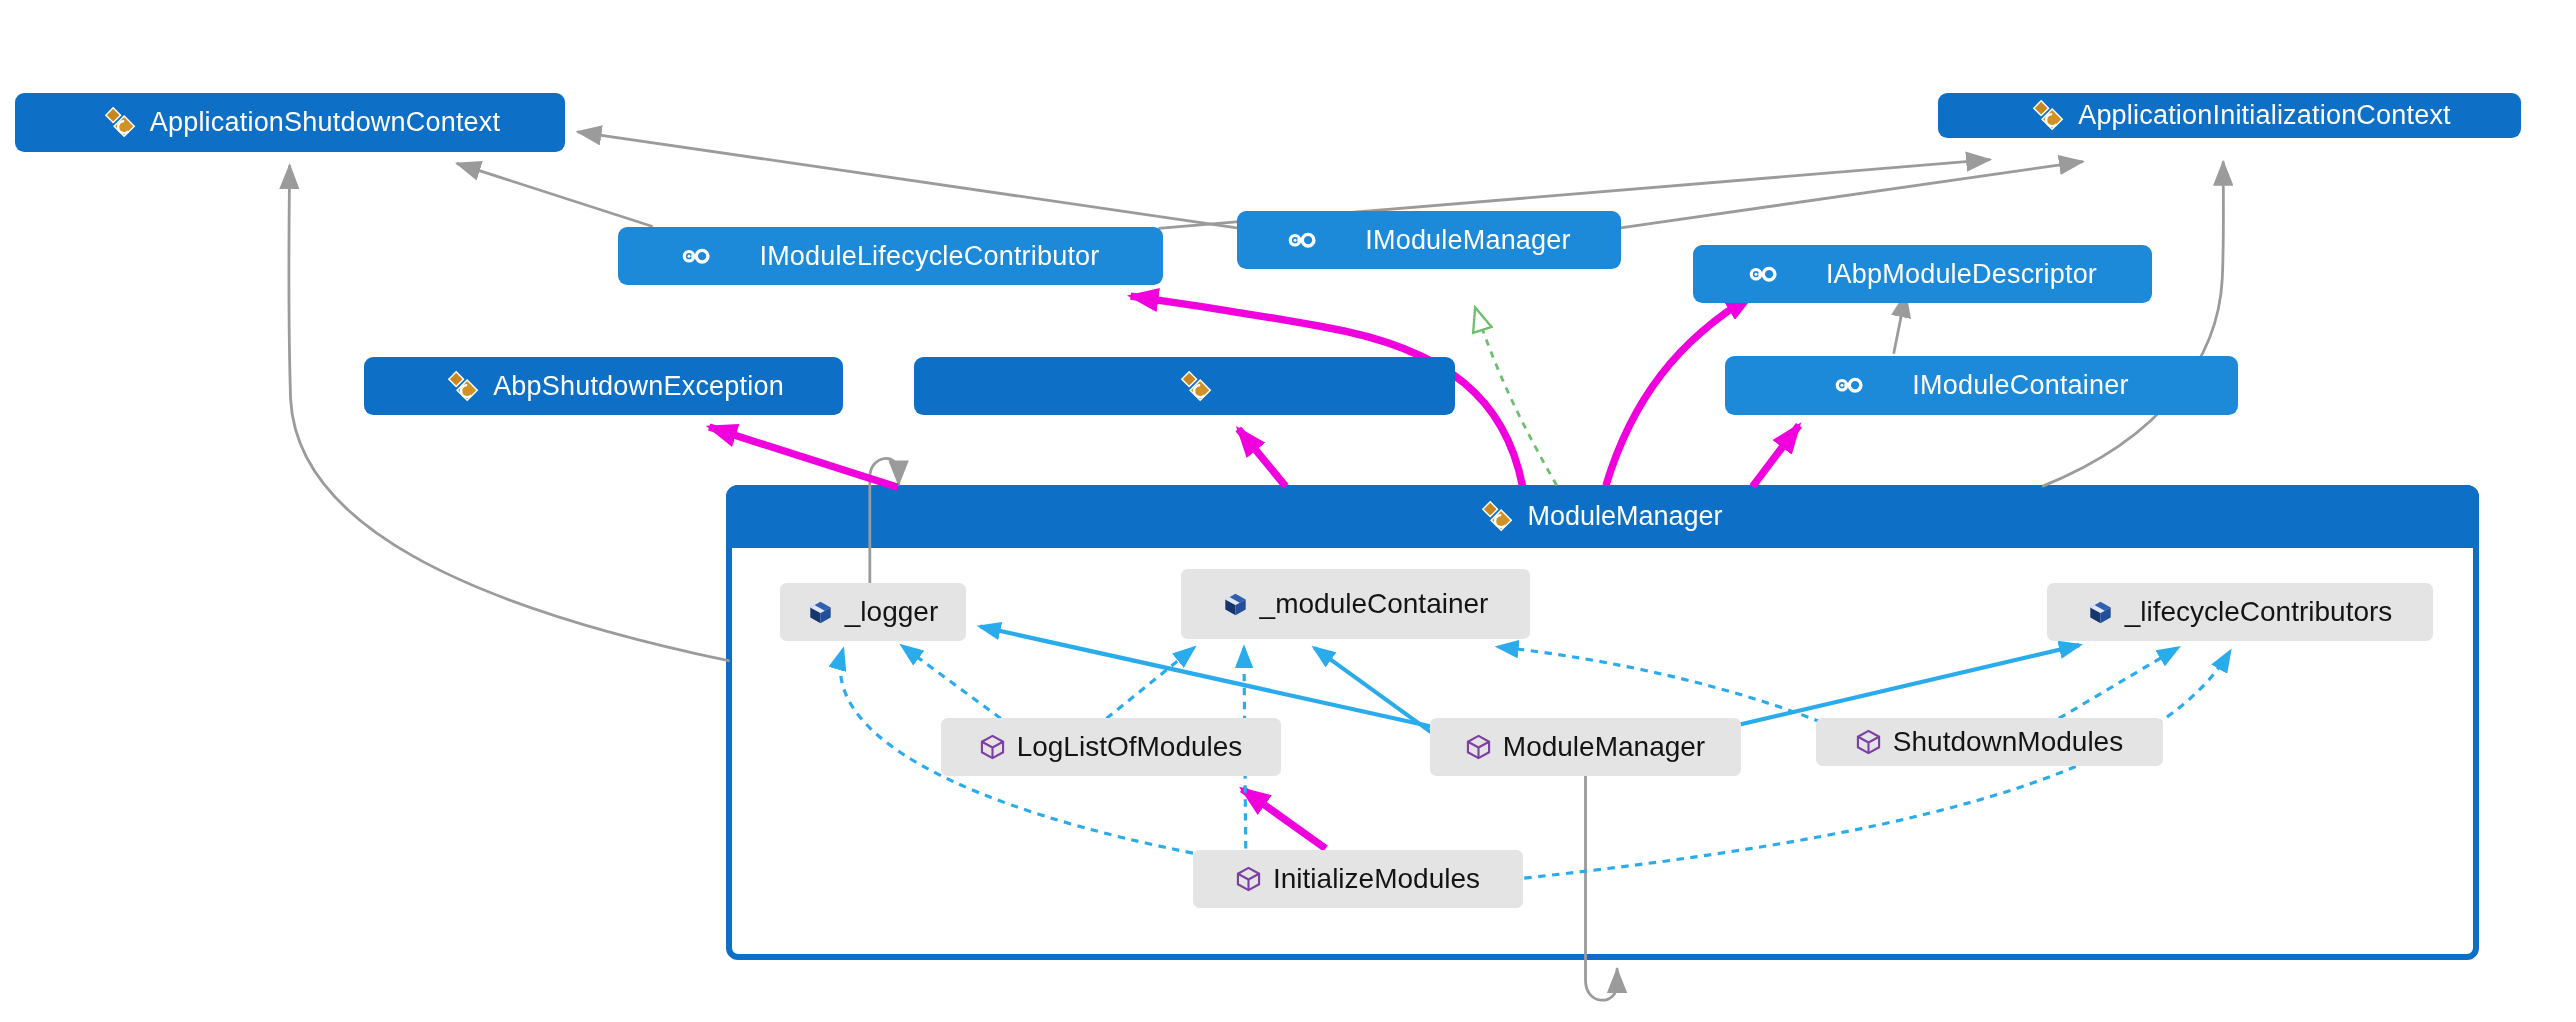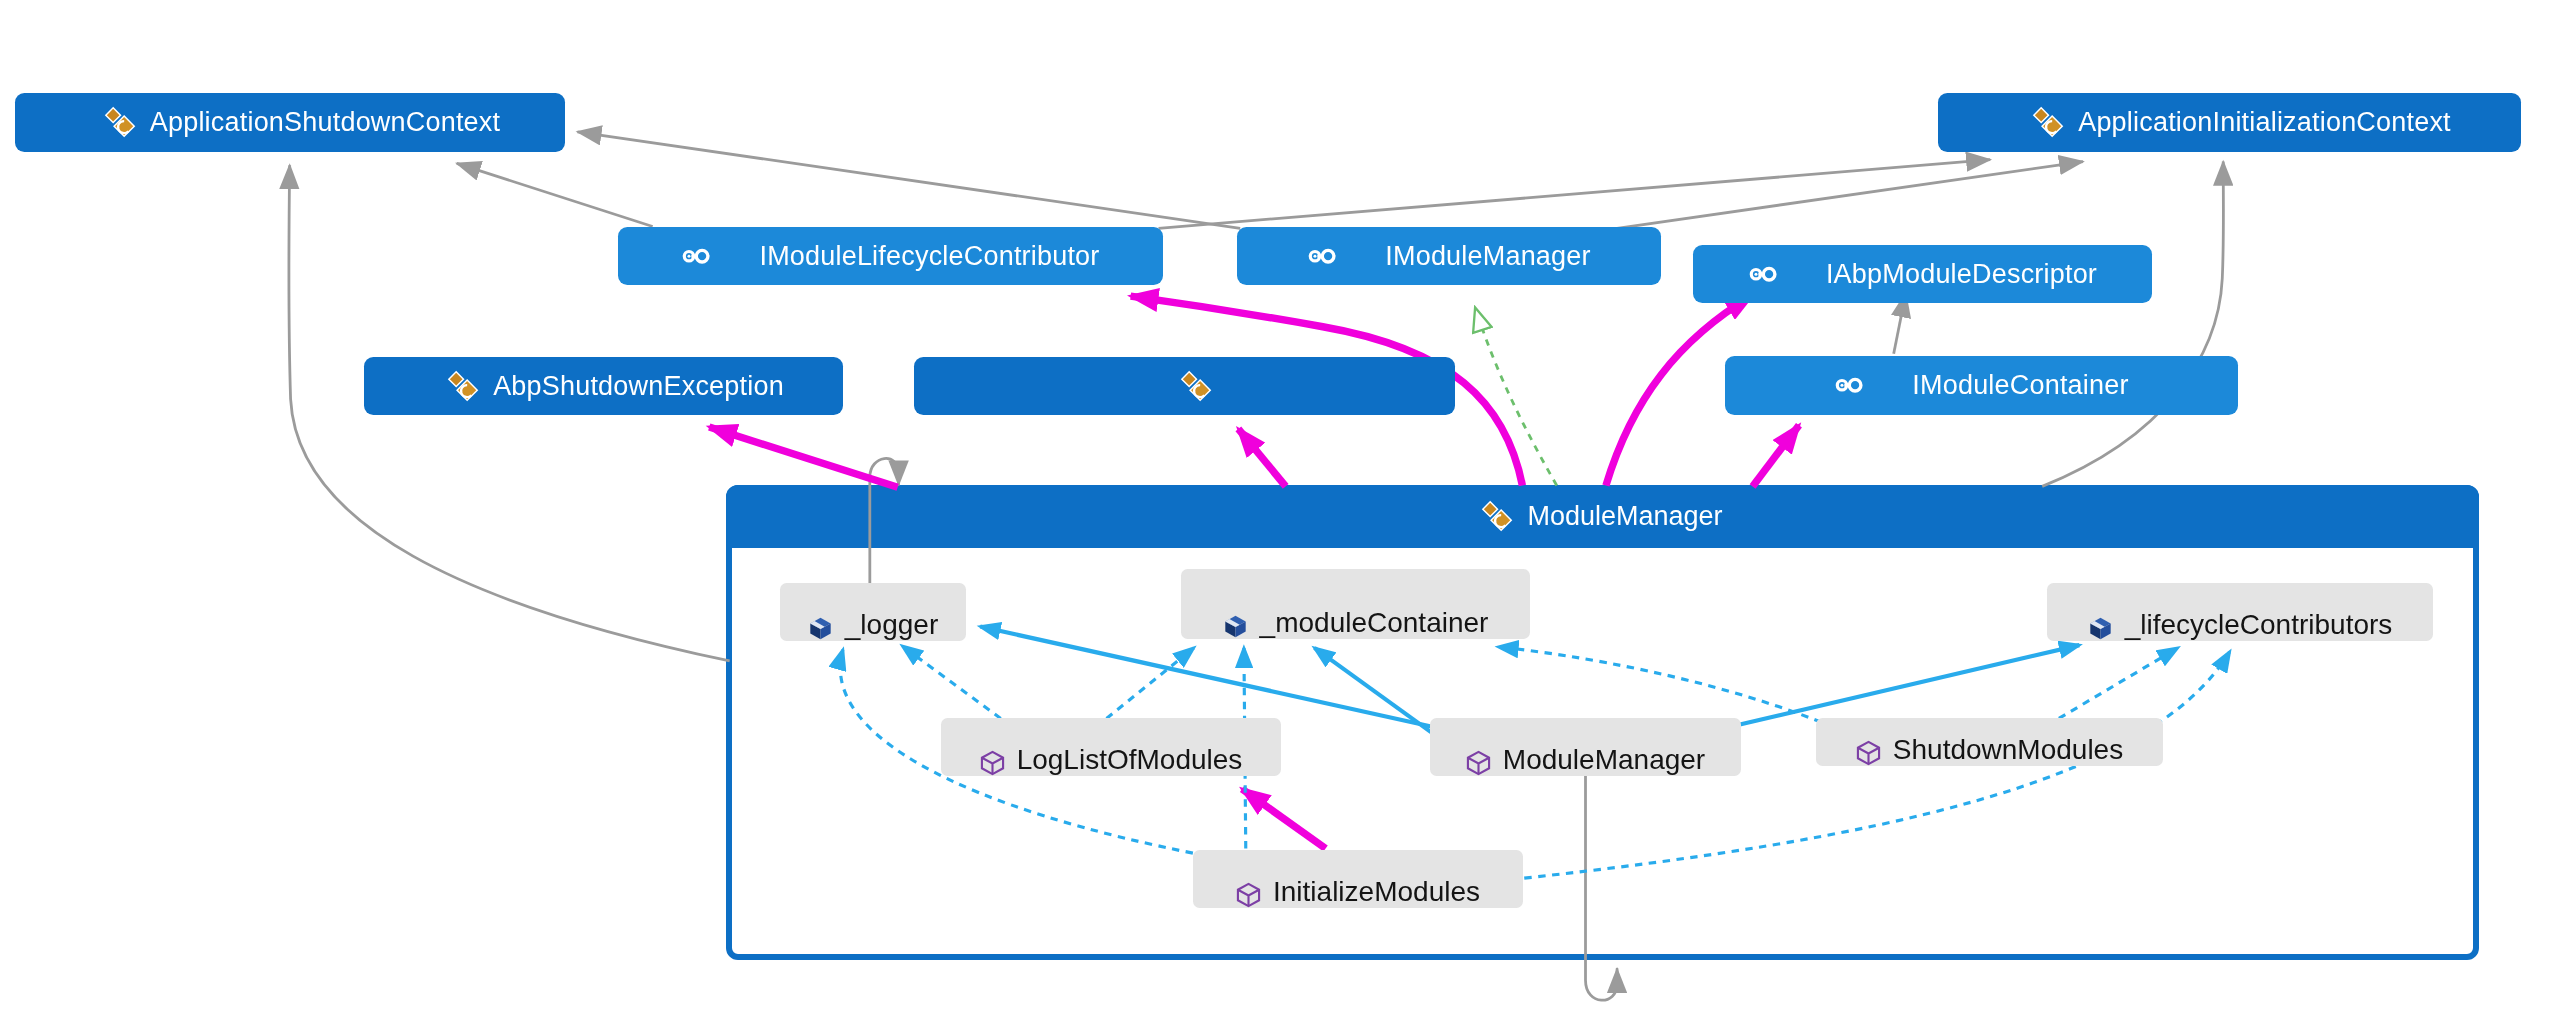--- a/index.html
+++ b/index.html
@@ -17,21 +17,21 @@
     font-family:"Liberation Sans", sans-serif;overflow:hidden;
   }
   .node{
     position:absolute;display:flex;align-items:center;justify-content:center;
     gap:13px;border-radius:9.3px;color:#fff;font-size:27px;font-weight:400;
     letter-spacing:0.2px;z-index:3;box-sizing:border-box;white-space:nowrap;
   }
   .node.class{background:var(--class-blue);padding-left:24px;}
   .node.iface{background:var(--iface-blue);gap:48px;}
   .member{
-    position:absolute;display:flex;align-items:flex-end;justify-content:center;
+    position:absolute;display:flex;align-items:center;justify-content:center;
     gap:12px;border-radius:6.5px;background:var(--member-gray);color:#141414;
     font-size:28px;z-index:3;box-sizing:border-box;white-space:nowrap;
   }
   .icon{display:inline-flex;flex:0 0 auto;}
   #group-modulemanager{
     position:absolute;left:726px;top:485px;width:1753px;height:475px;
     background:#fff;border:6.5px solid var(--class-blue);border-radius:12px;
     z-index:1;box-sizing:border-box;
   }
   #group-modulemanager .group-header{
@@ -145,39 +145,39 @@
 
 <div class="node class" style="left:15px;top:93px;width:550px;height:59px">
   <span class="icon">
     <svg width="33" height="33" viewBox="0 0 36 36">
         <use href="#ic-class"></use>
       </svg>
     </span>
   <span>ApplicationShutdownContext</span>
 </div>
 
-<div class="node class" style="left:1938px;top:93px;width:583px;height:59px">
+<div class="node class" style="left:1938px;top:93px;width:583px;height:45px">
   <span class="icon">
     <svg width="33" height="33" viewBox="0 0 36 36">
         <use href="#ic-class"></use>
       </svg>
     </span>
   <span>ApplicationInitializationContext</span>
 </div>
 
 <div class="node iface" style="left:618px;top:227px;width:545px;height:58px">
   <span class="icon">
     <svg width="30" height="20.4" viewBox="0 0 32 20">
         <use href="#ic-iface"></use>
       </svg>
     </span>
   <span>IModuleLifecycleContributor</span>
 </div>
 
-<div class="node iface" style="left:1237px;top:227px;width:424px;height:58px">
+<div class="node iface" style="left:1237px;top:211px;width:384px;height:58px">
   <span class="icon">
     <svg width="30" height="20.4" viewBox="0 0 32 20">
         <use href="#ic-iface"></use>
       </svg>
     </span>
   <span>IModuleManager</span>
 </div>
 
 <div class="node iface" style="left:1693px;top:245px;width:459px;height:58px">
   <span class="icon">

